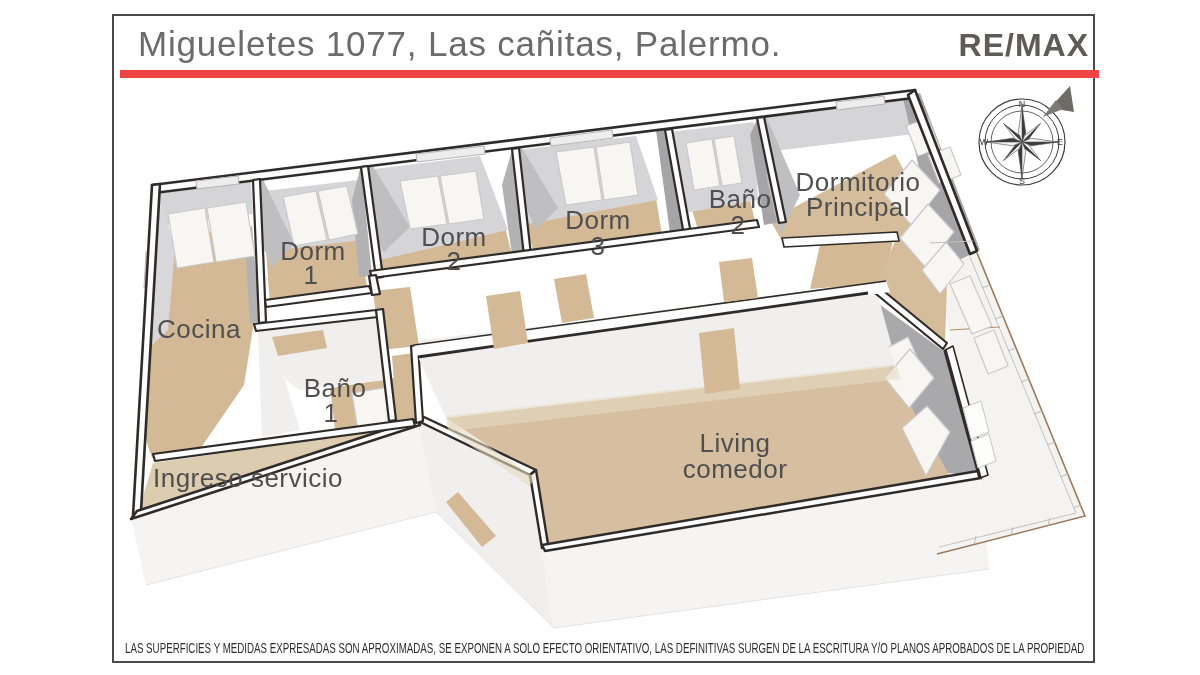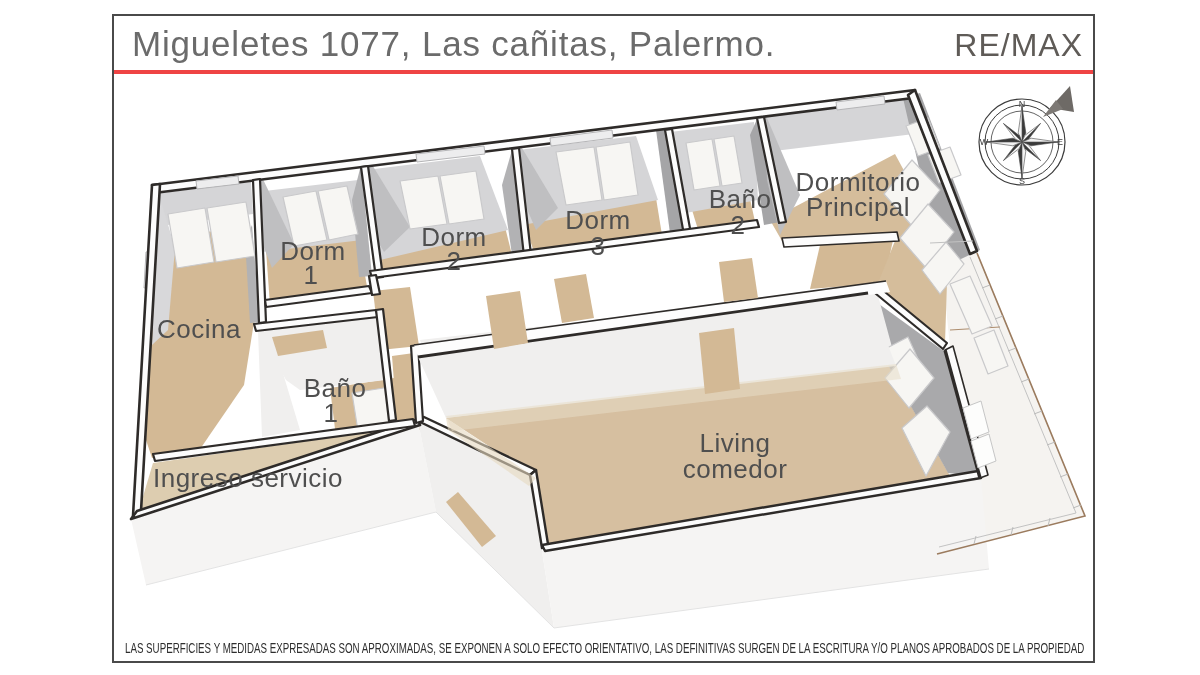--- a/index.html
+++ b/index.html
@@ -1,18 +1,18 @@
 <!DOCTYPE html>
 <html><head><meta charset="utf-8">
 <style>
 html,body{margin:0;padding:0;background:#ffffff;width:1200px;height:675px;font-family:"Liberation Sans",sans-serif;}
 #frame{position:absolute;left:112px;top:14px;width:979px;height:645px;border:2px solid #4a4a4a;background:#fff;}
-#header{position:absolute;left:0;top:0;width:100%;height:54px;border-bottom:4px solid #ef4444;}
+#header{position:absolute;left:6px;top:0;width:100%;height:54px;border-bottom:8px solid #ef4444;}
 #title{position:absolute;left:18px;top:8px;font-size:35px;color:#6b6b6b;letter-spacing:0.8px;}
-#remax{position:absolute;right:10px;top:11px;font-size:32px;font-weight:normal;color:#5f5b57;letter-spacing:1px;}
+#remax{position:absolute;right:10px;top:11px;font-size:32px;font-weight:bold;color:#5f5b57;letter-spacing:1px;}
 #disclaimer{position:absolute;left:11px;bottom:5px;font-size:14.5px;color:#2e2e2e;white-space:nowrap;transform:scaleX(0.672);transform-origin:left bottom;}
 svg{position:absolute;left:0;top:0;}
 text{font-family:"Liberation Sans",sans-serif;}
 </style></head>
 <body>
 
 <div id="frame">
 
 <div id="header">
 

